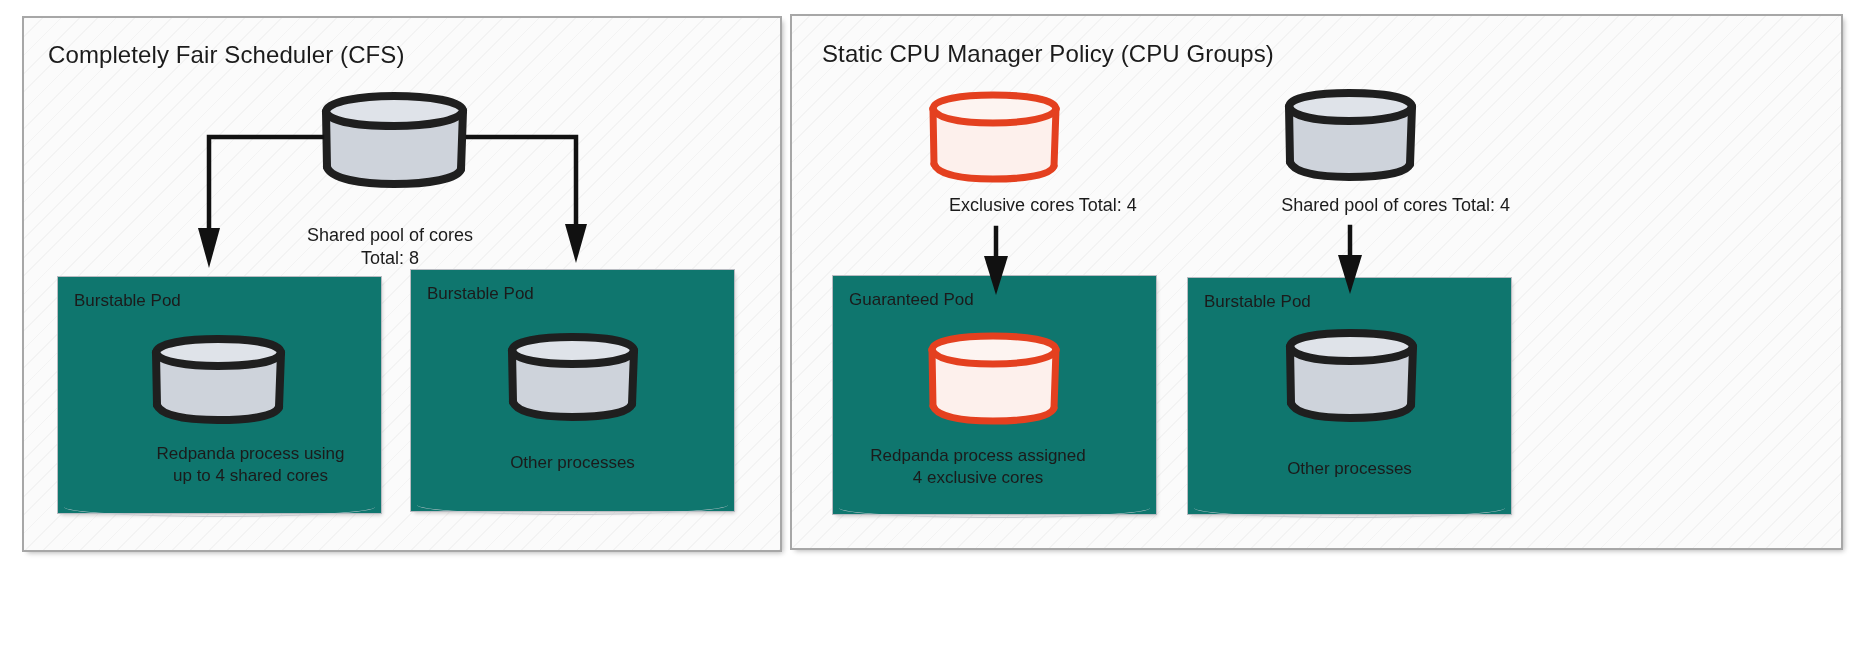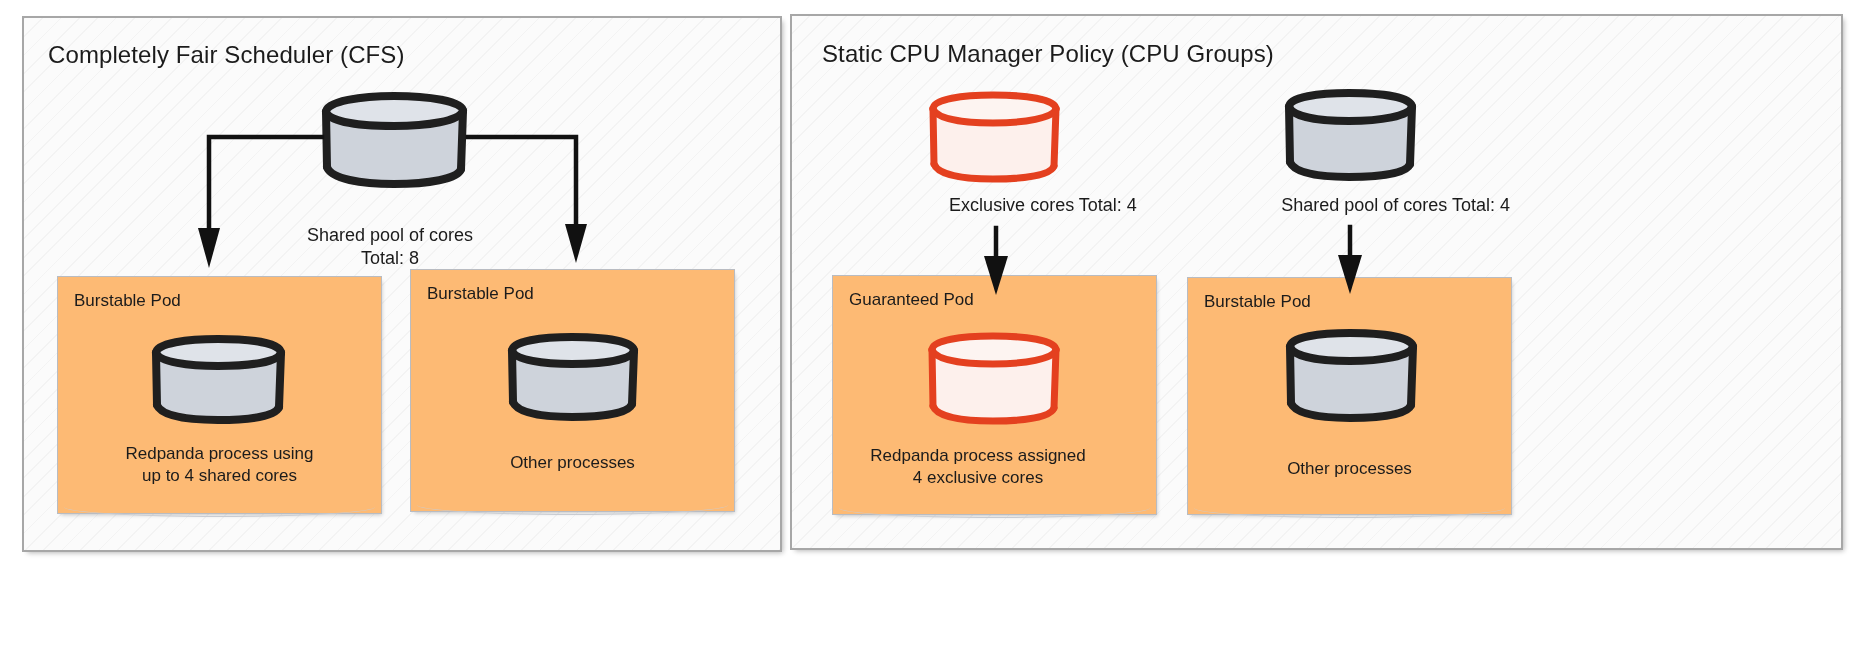--- a/index.html
+++ b/index.html
@@ -36,21 +36,21 @@
     letter-spacing:.1px;
   }
   #title-cfs{left:48px;top:41px;}
   #title-static{left:822px;top:40px;}
 
   
   .pod{
     position:absolute;
     box-sizing:border-box;
     border:1.5px solid #b9bcc2;
-    background:#fdba74;
+    background:#0f766e;
     box-shadow:2px 3px 4px -2px rgba(0,0,0,0.22);
   }
   .pod::after{
     
     content:"";
     position:absolute;
     left:2%;right:2%;bottom:-4px;height:9px;
     border-bottom:1.5px solid #c9ccd2;
     border-radius:0 0 50% 50%/0 0 100% 100%;
   }
@@ -110,21 +110,21 @@
 
   <div class="panel" id="panel-cfs"></div>
   <div class="panel-title" id="title-cfs">Completely Fair Scheduler (CFS)</div>
 
   <div class="free-label" id="lbl-shared-cfs">Shared pool of cores
 Total: 8</div>
 
   <div class="pod" id="pod-cfs-left">
     <div class="pod-title">Burstable Pod</div>
   </div>
-  <div class="pod-caption" id="cap-cfs-left" style="left:57px;width:325px;">Redpanda process using
+  <div class="pod-caption" id="cap-cfs-left" style="left:57px;width:325px;padding-left:31px;">Redpanda process using
 up to 4 shared cores</div>
 
   <div class="pod" id="pod-cfs-right">
     <div class="pod-title">Burstable Pod</div>
   </div>
   <div class="pod-caption" id="cap-cfs-right" style="left:410px;width:325px;">Other processes</div>
 
   <div class="panel" id="panel-static"></div>
   <div class="panel-title" id="title-static">Static CPU Manager Policy (CPU Groups)</div>
 

